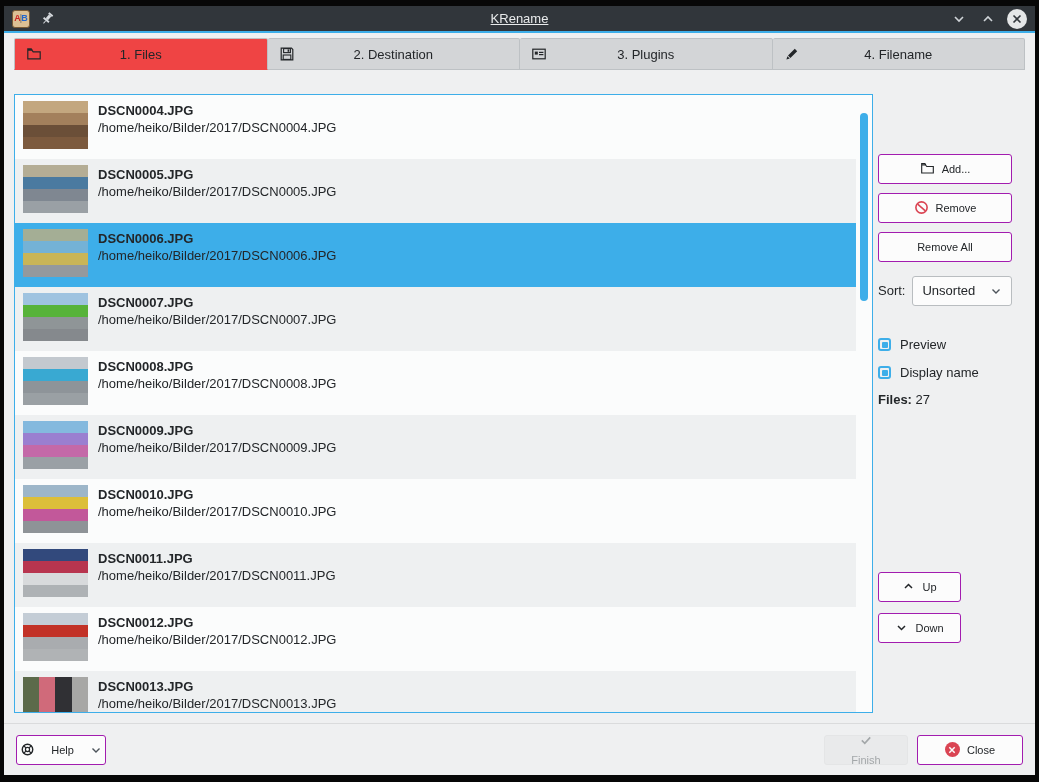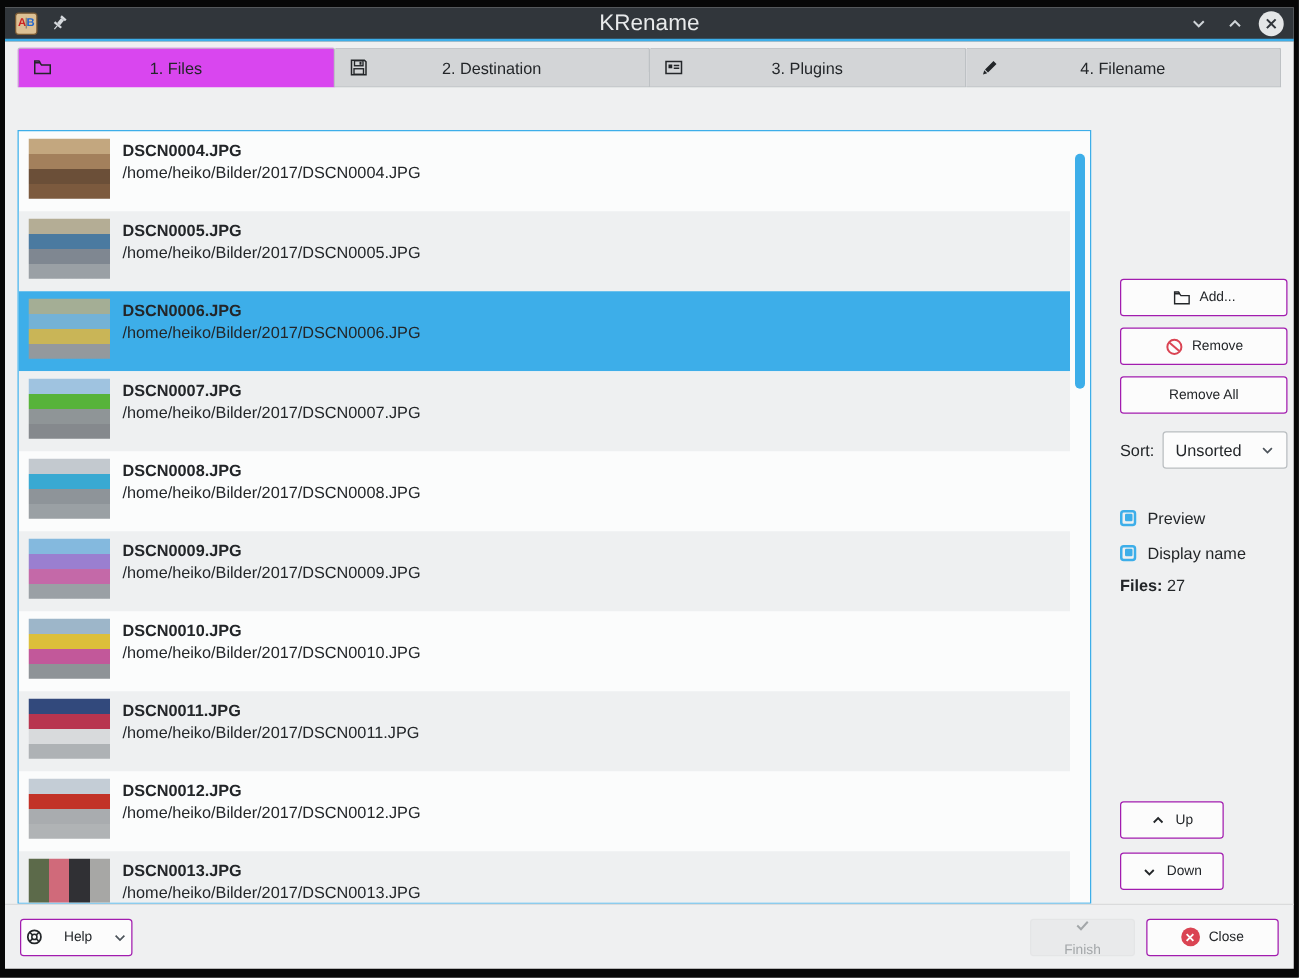--- a/index.html
+++ b/index.html
@@ -5,43 +5,43 @@
   * { margin:0; padding:0; box-sizing:border-box; }
   html,body { width:1039px; height:782px; overflow:hidden; background:#070707;
     font-family:"Liberation Sans","DejaVu Sans",sans-serif; font-size:13px; color:#232629; }
   .window { position:absolute; left:4px; top:6px; width:1031px; height:769px;
     background:#eff0f1; display:flex; flex-direction:column; }
 
   
   .titlebar { height:27px; flex:none; background:#31363b; border-bottom:2px solid #3daee9;
     display:flex; align-items:center; padding:0 8px; position:relative; }
   .tb-title { position:absolute; left:0; right:0; text-align:center; color:#e8eaeb;
-    font-size:18px; pointer-events:none; }
+    font-size:13px; pointer-events:none;text-decoration:underline; }
   .tb-left { display:flex; align-items:center; gap:10px; z-index:2; }
   .app-icon { width:18px; height:18px; border-radius:3px; background:#dcc094;
     border:1px solid #7a5a34; display:flex; align-items:center; justify-content:center;
     font-size:9px; font-weight:bold; line-height:1; }
   .app-icon .a { color:#cc2222; } .app-icon .sep { color:#6b6b6b; font-weight:normal; margin:0 -1px; }
   .app-icon .b { color:#2266cc; }
   .winctl { margin-left:auto; display:flex; align-items:center; gap:9px; z-index:2; }
   .ctl { width:20px; height:20px; display:flex; align-items:center; justify-content:center; }
   .close-circle { width:20px; height:20px; border-radius:50%; background:#e4e6e7;
     display:flex; align-items:center; justify-content:center; }
 
   
   .tabbar { display:flex; margin:5px 10px 0 10px; height:32px; flex:none; }
   .tab { flex:1; position:relative; display:flex; align-items:center;
     background:#d3d5d7; border:1px solid #bdc1c4; border-radius:2px 2px 0 0; }
   .tab + .tab { border-left:none; }
-  .tab.active { background:#d946ef; border-bottom-color:transparent; }
+  .tab.active { background:#ef4444; border-bottom-color:transparent; }
   .tab-ic { position:absolute; left:11px; top:50%; transform:translateY(-50%); display:flex; }
   .tab-label { width:100%; text-align:center; font-size:13px; }
 
   
-  .content { flex:1; display:flex; align-items:flex-end; padding:14px 20px 0 10px; gap:23px; overflow:hidden; }
+  .content { flex:1; display:flex; align-items:center; padding:14px 20px 0 10px; gap:5px; overflow:hidden; }
   .filelist { width:859px; height:619px; flex:none; border:1px solid #3daee9;
     background:#fbfcfc; position:relative; overflow:hidden; }
   .rows { position:absolute; left:0; top:0; right:16px; bottom:0; }
   .row { height:64px; display:flex; gap:10px; padding:6px 8px; align-items:flex-start; }
   .row.alt { background:#eef0f1; }
   .row.selected { background:#3daee9; }
   .thumbpic { width:65px; height:48px; flex:none; }
   .meta { padding-top:1px; }
   .fname { font-weight:bold; line-height:17px; }
   .fpath { line-height:17px; }

